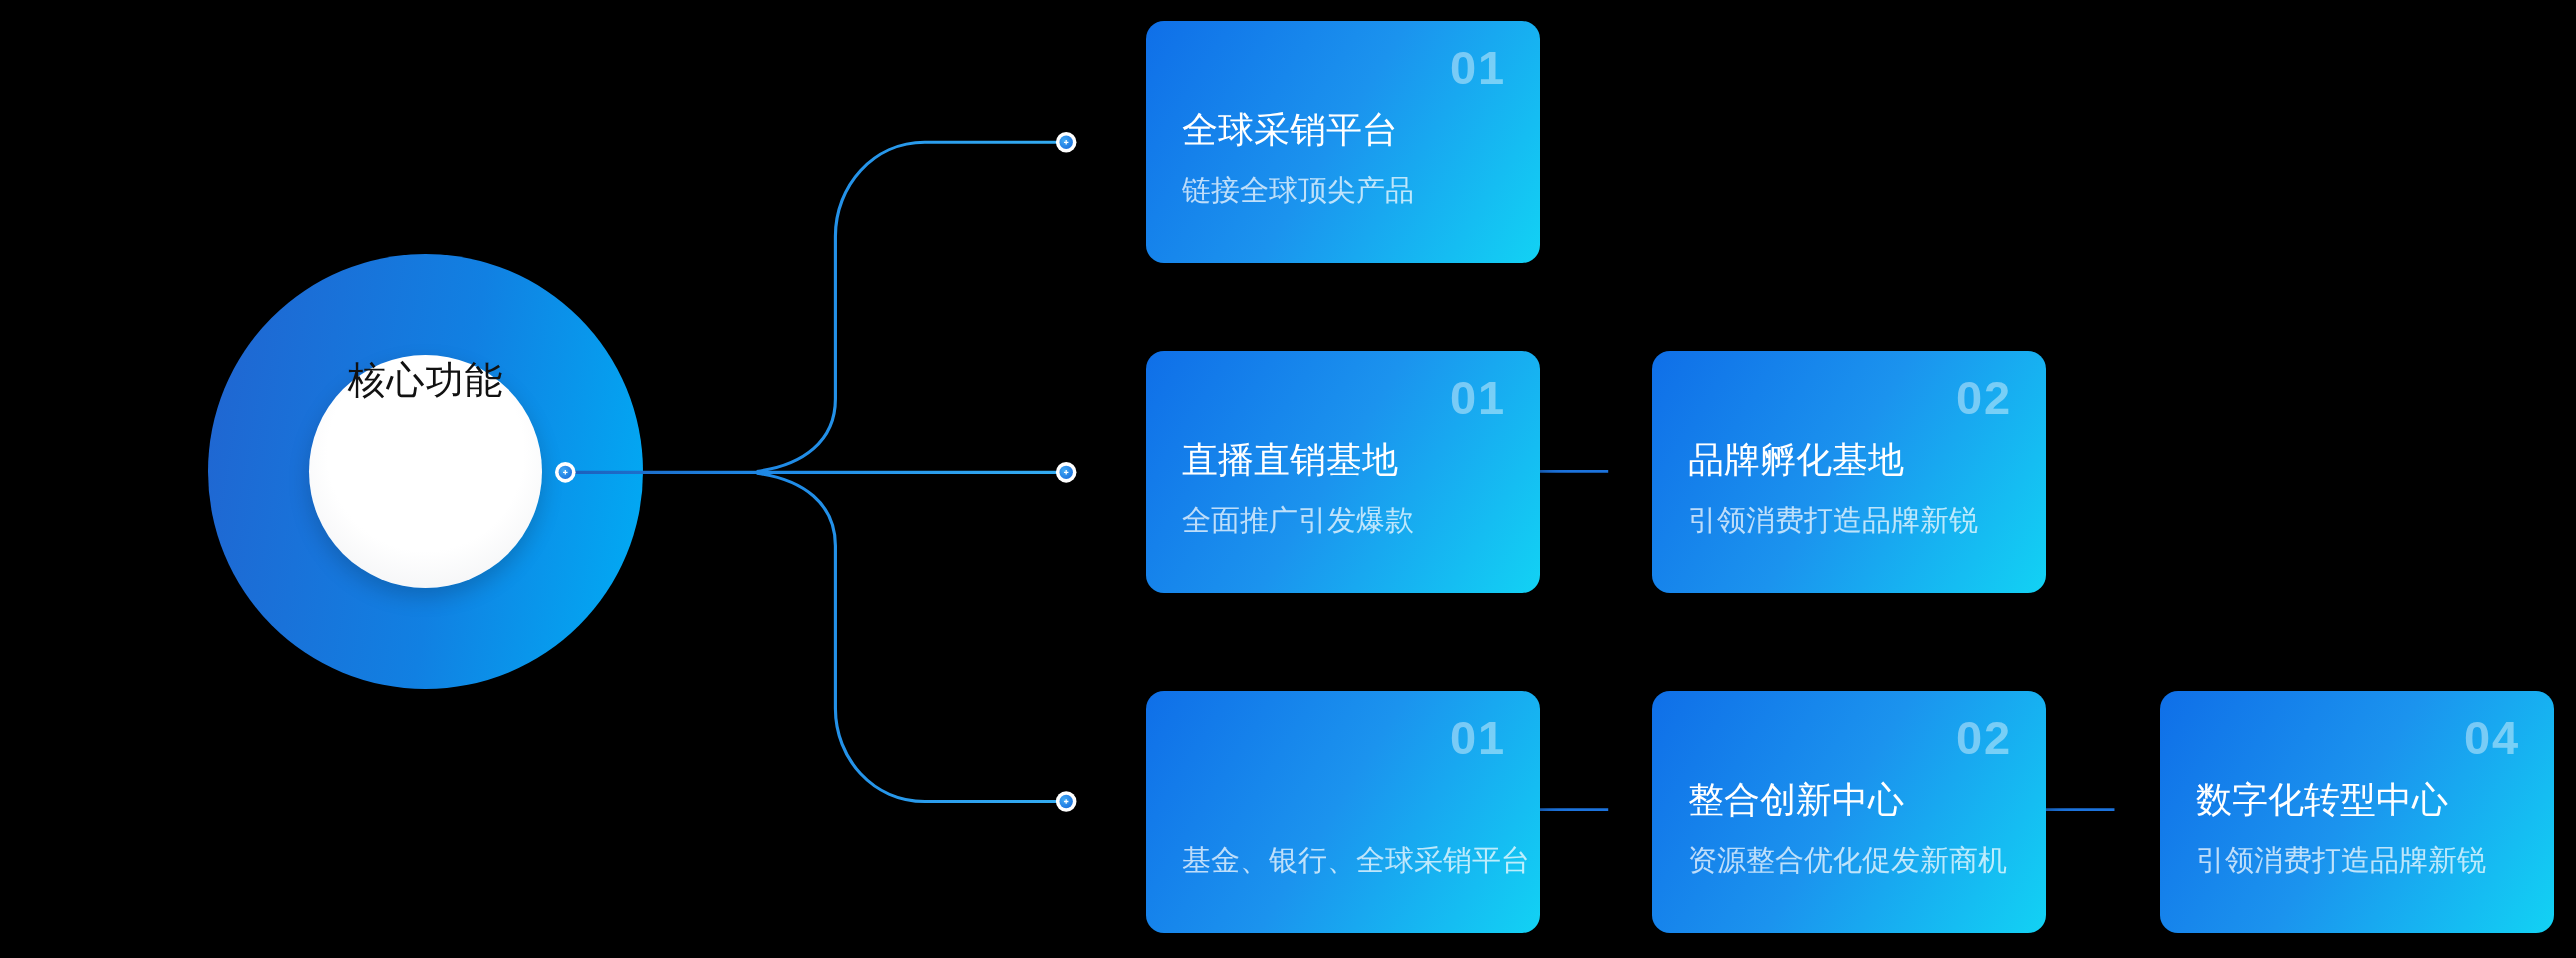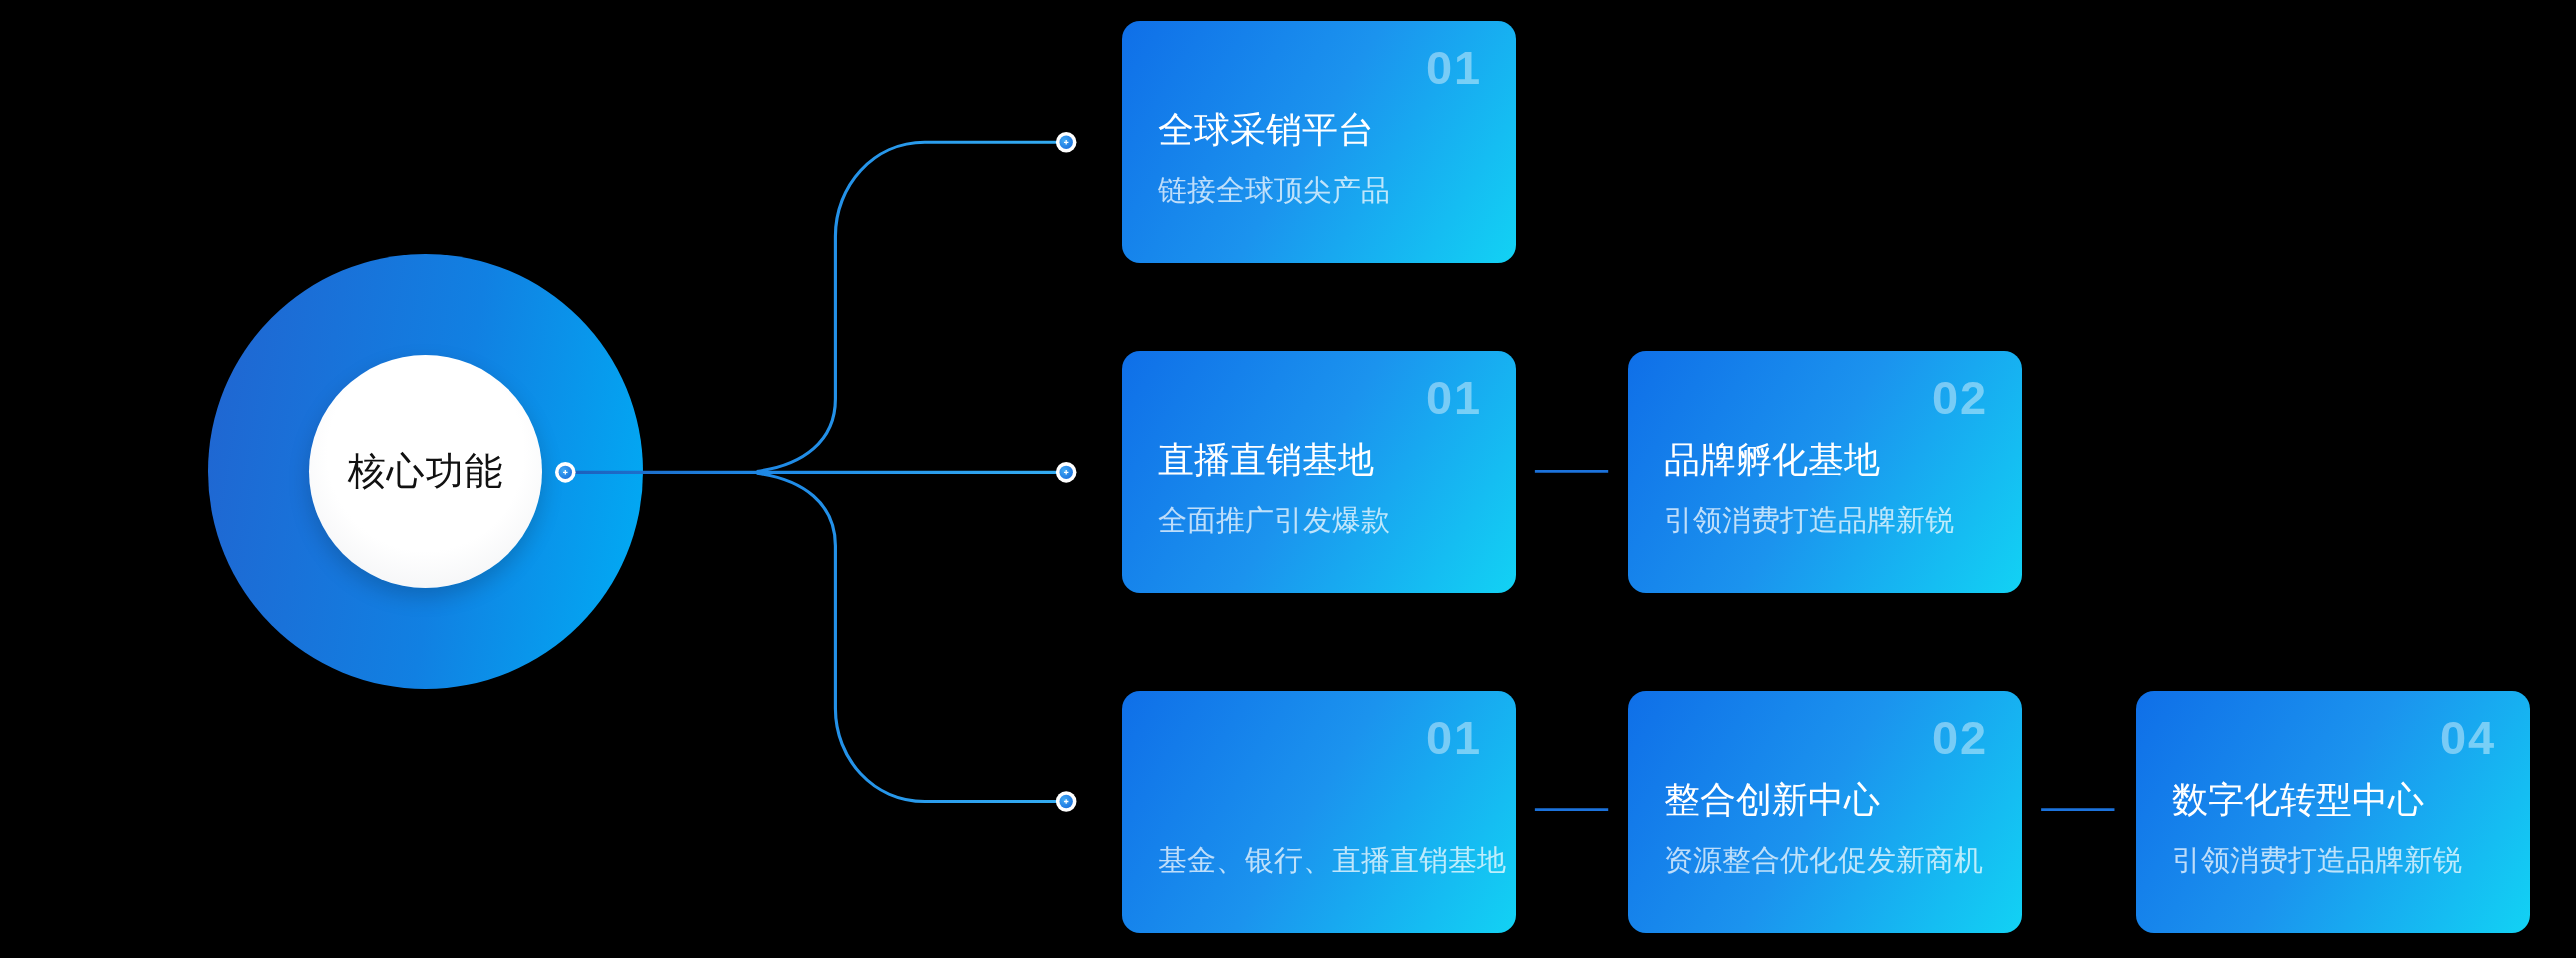--- a/index.html
+++ b/index.html
@@ -30,21 +30,21 @@
   .hub-core {
     position: absolute;
     left: 309px;
     top: 355px;
     width: 233px;
     height: 233px;
     border-radius: 50%;
     background: radial-gradient(circle at 50% 42%, #ffffff 55%, #f1f2f4 88%, #e9ebee 100%);
     box-shadow: 0 9px 21.5px rgba(0,0,0,0.18);
     display: flex;
-    align-items: center;
+    align-items: flex-start;
     justify-content: center;
   }
   .hub-label {
     font-size: 38px;
     letter-spacing: 0.9px;
     color: #111111;
     font-weight: 500;
   }
   
   svg.connectors {
@@ -57,20 +57,21 @@
   }
   
   .card {
     position: absolute;
     width: 394px;
     height: 242px;
     border-radius: 18px;
     background: linear-gradient(122deg, #0f6fe8 0%, #1b93ee 48%, #12d2f4 100%);
     box-shadow: 0 9px 25px rgba(0,0,0,0.45);
     overflow: hidden;
+    margin-left: 24px;
   }
   .card-num {
     position: absolute;
     top: 23px;
     right: 34px;
     font-size: 47px;
     line-height: 1;
     font-weight: 600;
     color: rgba(255,255,255,0.42);
     letter-spacing: 1.8px;
@@ -164,21 +165,21 @@
     <div class="card-subtitle">全面推广引发爆款</div>
   </div>
   <div class="card" style="left:1628px; top:351px;">
     <div class="card-num">02</div>
     <div class="card-title">品牌孵化基地</div>
     <div class="card-subtitle">引领消费打造品牌新锐</div>
   </div>
 
   <div class="card" style="left:1122px; top:691px;">
     <div class="card-num">01</div>
-    <div class="card-subtitle">基金、银行、直播直销基地</div>
+    <div class="card-subtitle">基金、银行、全球采销平台</div>
   </div>
   <div class="card" style="left:1628px; top:691px;">
     <div class="card-num">02</div>
     <div class="card-title">整合创新中心</div>
     <div class="card-subtitle">资源整合优化促发新商机</div>
   </div>
   <div class="card" style="left:2136px; top:691px;">
     <div class="card-num">04</div>
     <div class="card-title">数字化转型中心</div>
     <div class="card-subtitle">引领消费打造品牌新锐</div>

